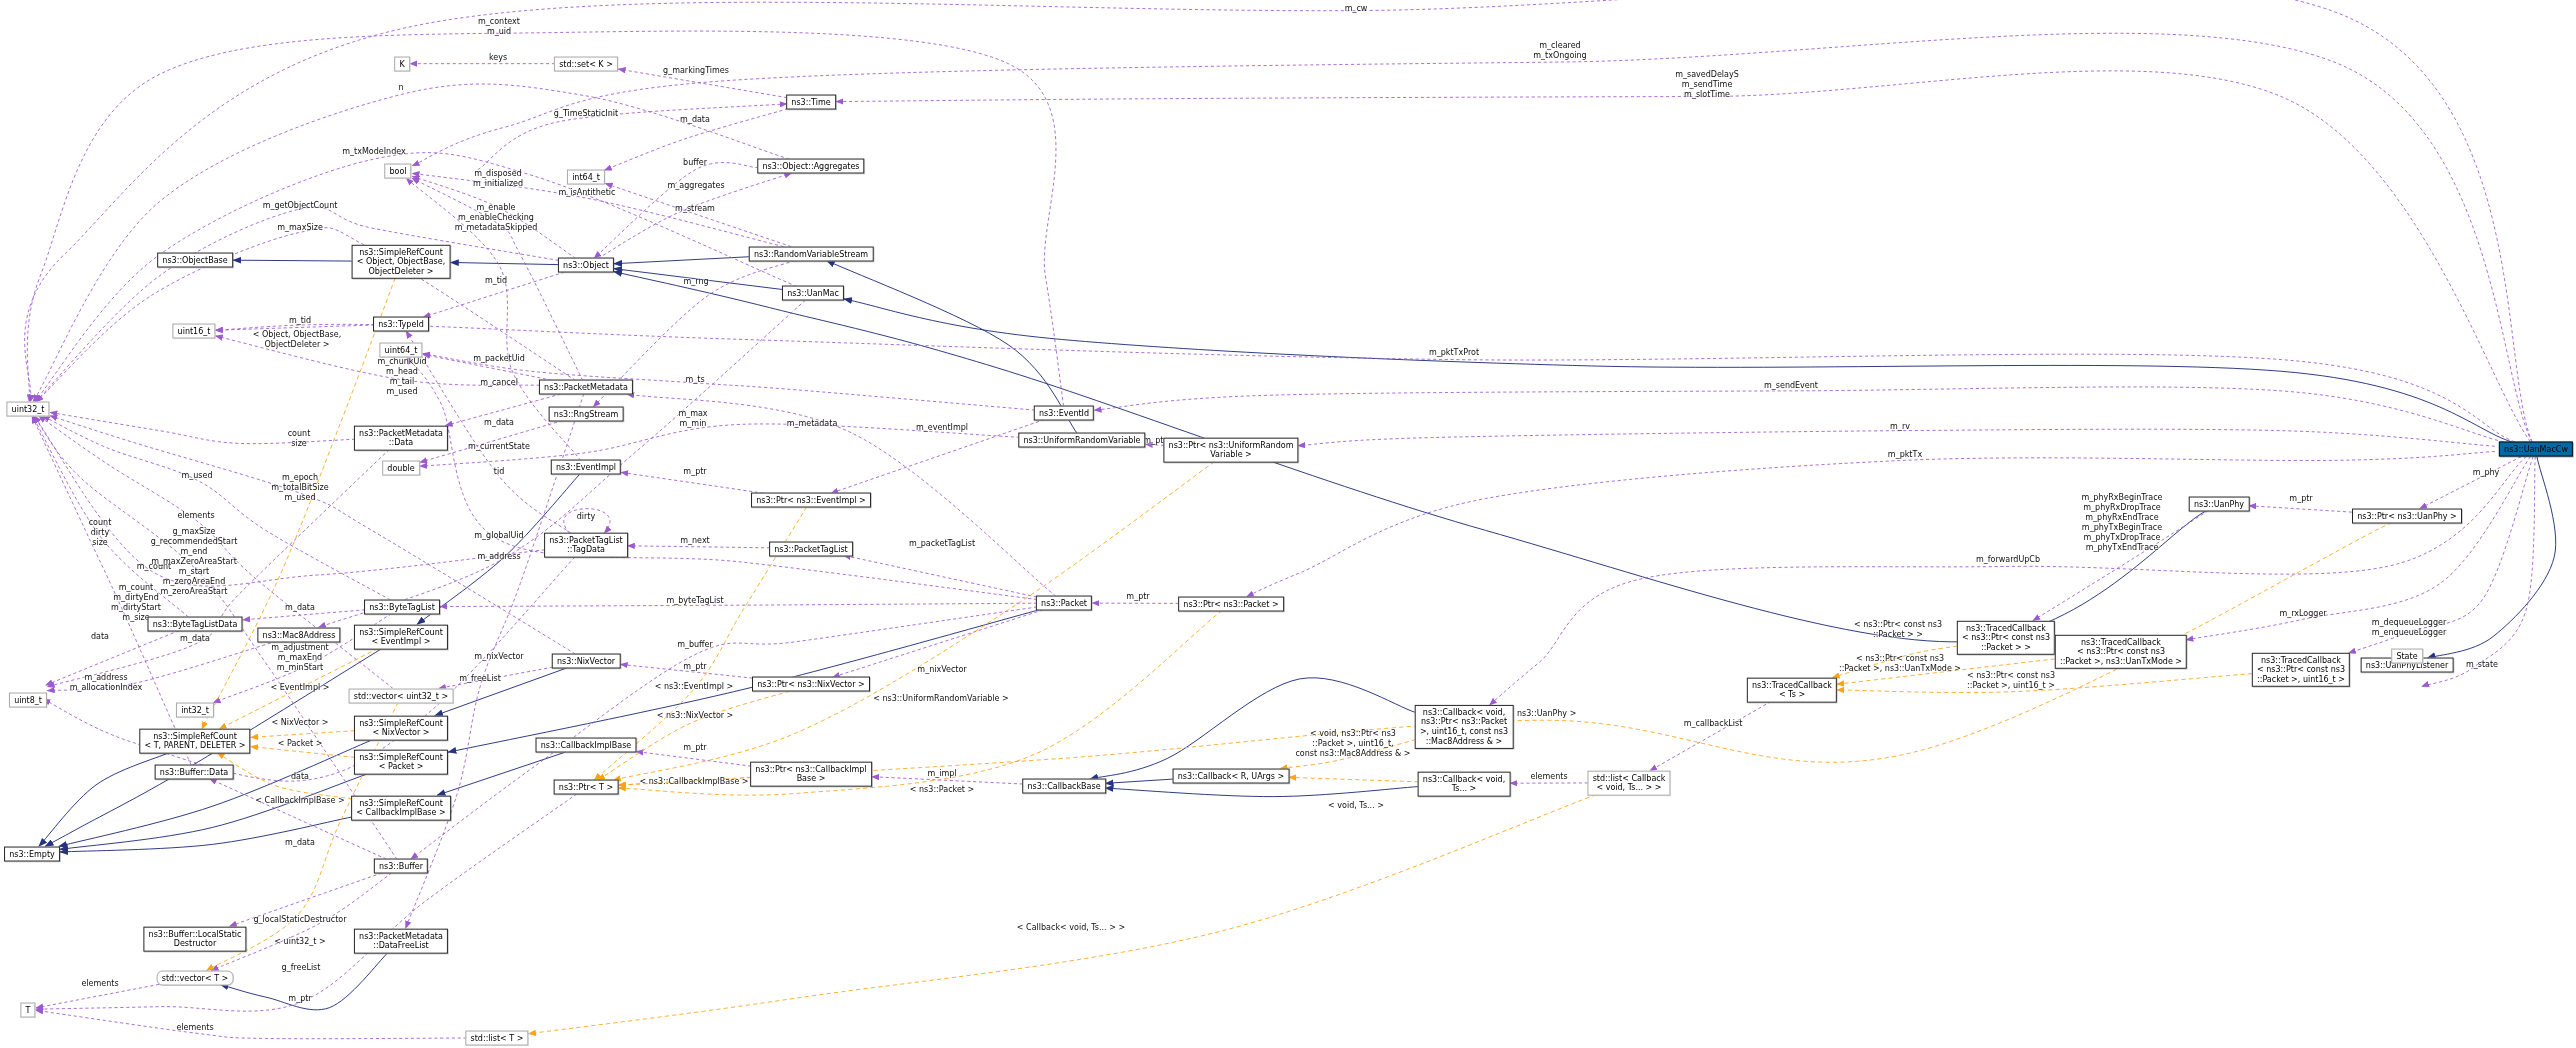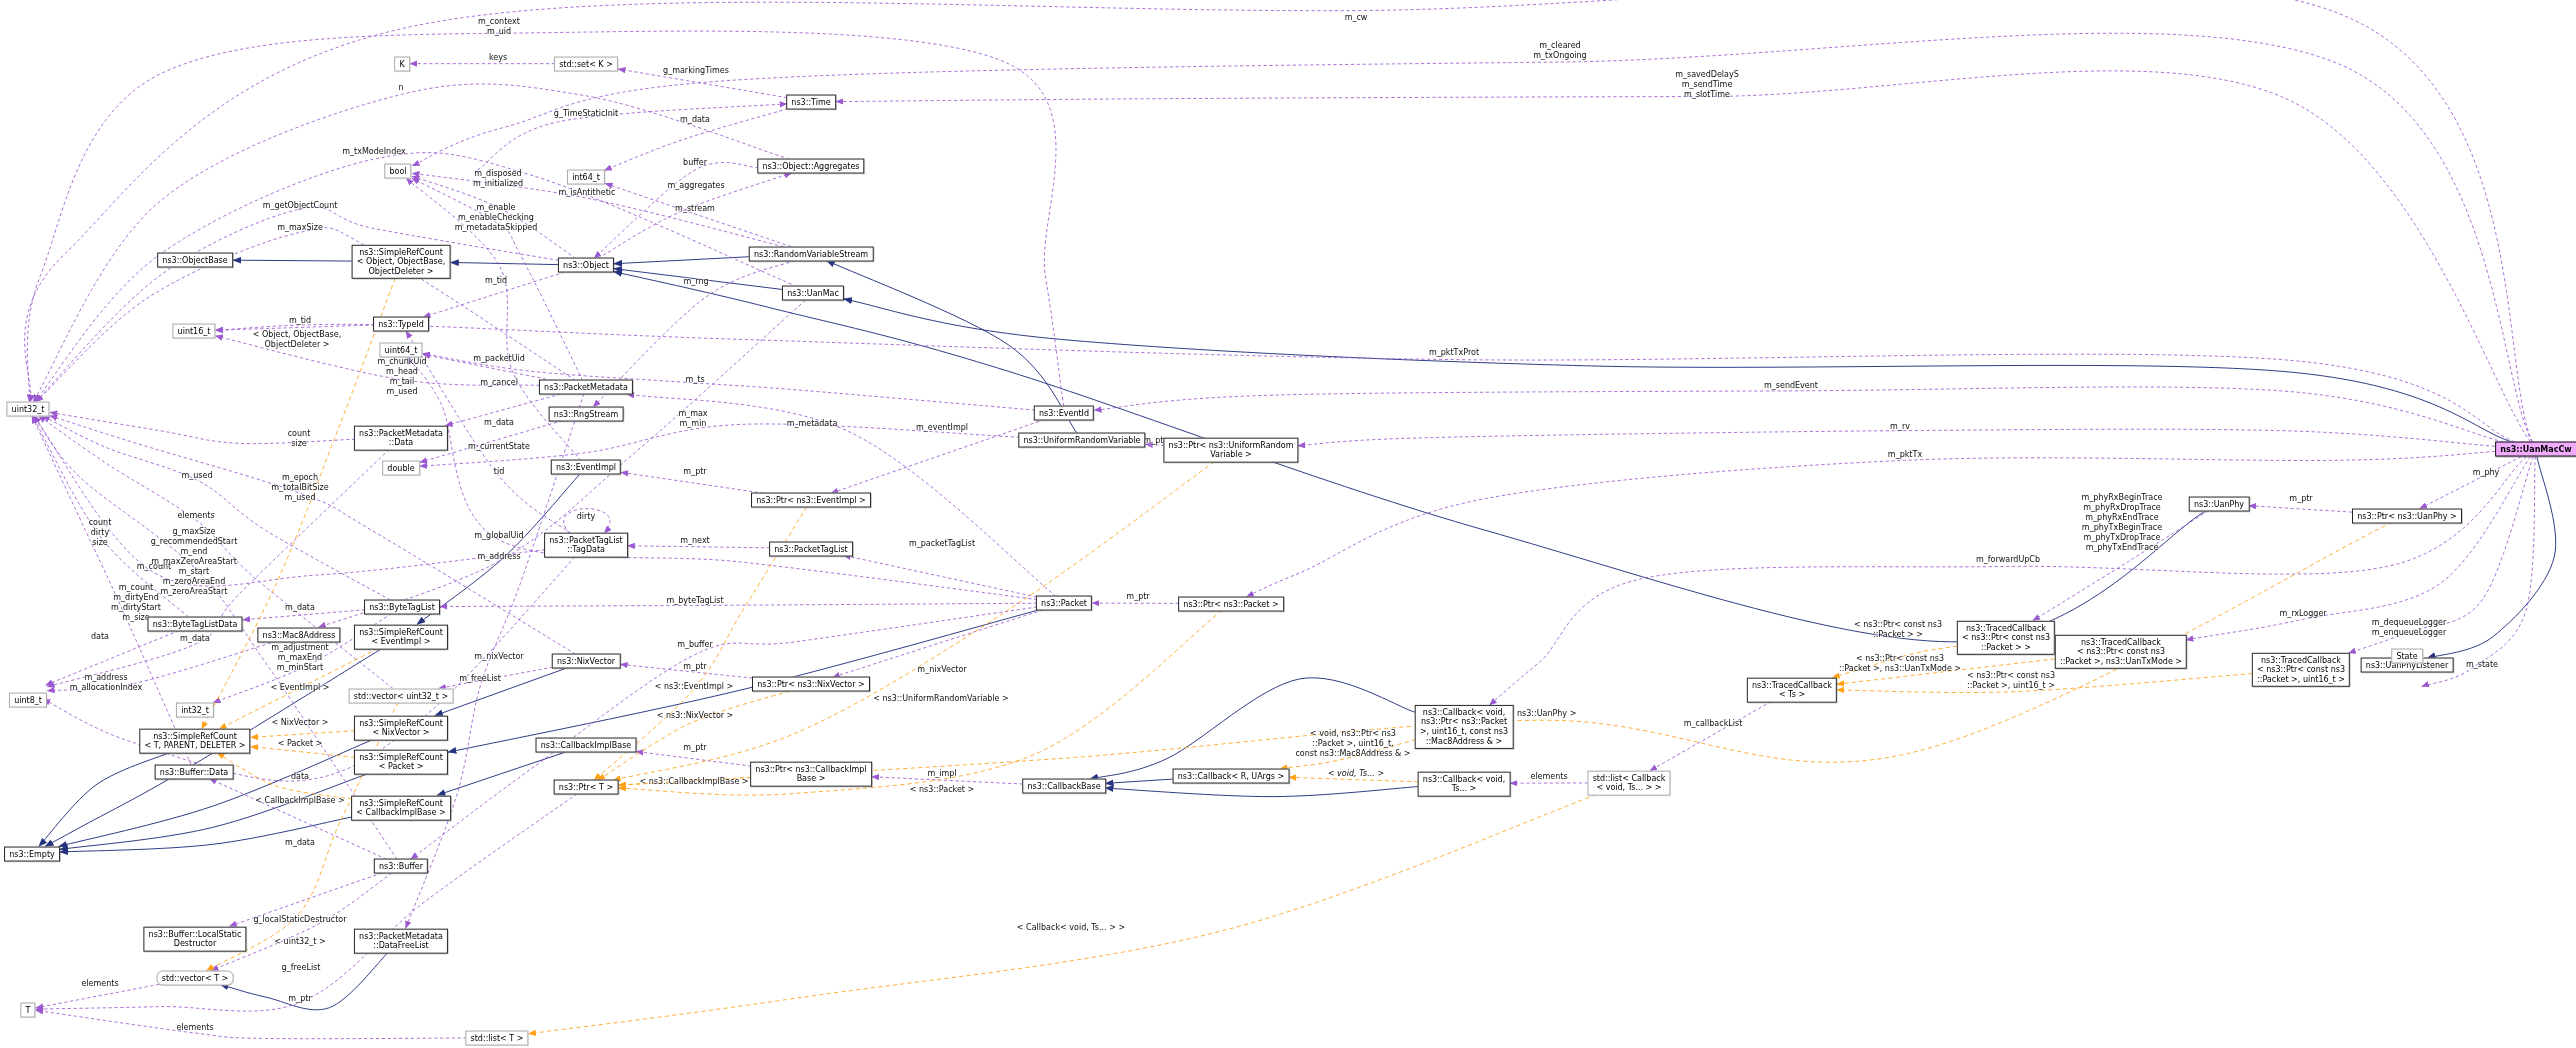--- a/index.html
+++ b/index.html
@@ -11,21 +11,21 @@
   #edges{position:absolute;left:0;top:0;}
   .node{
     position:absolute;transform:translate(-50%,-50%);
     background:#ffffff;color:#000;
     white-space:pre-line;text-align:center;
     font-size:8px;line-height:1.22;padding:1.6px 4.2px;
     cursor:pointer;z-index:3;
   }
   .node.c{border:0.7px solid #242424;box-shadow:0.8px 0.8px 0 rgba(40,40,40,.25);}
   .node.g{border:0.5px solid #a8a8a8;box-shadow:0.5px 0.5px 0 rgba(160,160,160,.35);}
-  .node.h{background:#f0abfc;border:1.2px solid #101010;box-shadow:1.1px 1.1px 0 rgba(40,40,40,.3);font-weight:bold;text-align:center;}
+  .node.h{background:#0369a1;border:1.2px solid #101010;box-shadow:1.1px 1.1px 0 rgba(40,40,40,.3);font-weight:normal;text-align:center;}
   .lbl{
     position:absolute;transform:translate(-50%,-50%);
     font-size:8px;line-height:1.25;color:#101010;
     white-space:pre-line;text-align:center;z-index:2;
     text-shadow:0 0 2.1px #fff,0 0 2.1px #fff,0 0 2.7px #fff;
     pointer-events:none;
   }
 </style>
 </head>
 <body>
@@ -159,21 +159,21 @@
         <path d="M4245.5,1269.986033519553C4171.25,1275.6550279329608 3930.5833333333335,1298.8649708314579 3800,1304C3669.4166666666665,1309.1350291685421 3518.3333333333335,1301.3301737756715 3462,1300.7962085308056" fill="none" stroke="#ffa216" stroke-width="1.6" stroke-dasharray="8,6" marker-end="url(#m_o)"></path>
         <path d="M1519.961352657005,956C1499.9677938808375,988.3333333333334 1435.826892109501,1092.3333333333333 1400,1150C1364.173107890499,1207.6666666666667 1351.7857142857142,1248.5 1305,1302C1258.2142857142858,1355.5 1150.2380952380952,1442.8333333333333 1119.2857142857142,1471" fill="none" stroke="#ffa216" stroke-width="1.6" stroke-dasharray="8,6" marker-end="url(#m_o)"></path>
         <path d="M1487.9459459459458,1303C1456.6216216216214,1313.1666666666667 1360.303490990991,1336 1300,1364C1239.696509009009,1392 1155.1041666666667,1453.1666666666667 1126.125,1471" fill="none" stroke="#ffa216" stroke-width="1.6" stroke-dasharray="8,6" marker-end="url(#m_o)"></path>
         <path d="M2288.708609271523,870.5C2223.9238410596026,917.0833333333334 2031.4514348785872,1064.75 1900,1150C1768.5485651214128,1235.25 1624.109477124183,1328.5 1500,1382C1375.890522875817,1435.5 1212.7859477124182,1456.1666666666667 1155.3431372549019,1471" fill="none" stroke="#ffa216" stroke-width="1.6" stroke-dasharray="8,6" marker-end="url(#m_o)"></path>
         <path d="M1415.5,1465.692216981132 L1165,1480.4622641509434" fill="none" stroke="#ffa216" stroke-width="1.6" stroke-dasharray="8,6" marker-end="url(#m_o)"></path>
         <path d="M2303.06338028169,1151C2244.2194835680752,1196.1666666666667 2083.843896713615,1364.5 1950,1422C1816.156103286385,1479.5 1630.8333333333333,1485.3628691983122 1500,1496C1369.1666666666667,1506.6371308016878 1220.8333333333333,1487.5189873417721 1165,1485.8227848101267" fill="none" stroke="#ffa216" stroke-width="1.6" stroke-dasharray="8,6" marker-end="url(#m_o)"></path>
         <path d="M4508.839285714286,985C4357.366071428572,1057.5 3866.973214285714,1357.8333333333333 3600,1420C3333.026785714286,1482.1666666666667 3173.6666666666665,1356.3333333333333 2907,1358C2640.3333333333335,1359.6666666666667 2290.3333333333335,1409.6033519553073 2000,1430C1709.6666666666667,1450.3966480446927 1304.1666666666667,1471.9832402234638 1165,1480.3798882681565" fill="none" stroke="#ffa216" stroke-width="1.6" stroke-dasharray="8,6" marker-end="url(#m_o)"></path>
       </g>
   </svg>
   <div id="labels">
-      <div class="lbl" style="left: 1356px; top: 18px;">m_cw</div>
+      <div class="lbl" style="left: 1356px; top: 9px;">m_cw</div>
       <div class="lbl" style="left: 1560px; top: 51px;">m_cleared
 m_txOngoing</div>
       <div class="lbl" style="left: 1707px; top: 85px;">m_savedDelayS
 m_sendTime
 m_slotTime</div>
       <div class="lbl" style="left: 1791px; top: 386px;">m_sendEvent</div>
       <div class="lbl" style="left: 1900px; top: 427px;">m_rv</div>
       <div class="lbl" style="left: 1905px; top: 455px;">m_pktTx</div>
       <div class="lbl" style="left: 1454px; top: 353px;">m_pktTxProt</div>
       <div class="lbl" style="left: 2008px; top: 560px;">m_forwardUpCb</div>
@@ -284,21 +284,21 @@
 ObjectDeleter &gt;</div>
       <div class="lbl" style="left: 300px; top: 688px;">&lt; EventImpl &gt;</div>
       <div class="lbl" style="left: 300px; top: 723px;">&lt; NixVector &gt;</div>
       <div class="lbl" style="left: 300px; top: 744px;">&lt; Packet &gt;</div>
       <div class="lbl" style="left: 300px; top: 801px;">&lt; CallbackImplBase &gt;</div>
       <div class="lbl" style="left: 300px; top: 942px;">&lt; uint32_t &gt;</div>
       <div class="lbl" style="left: 1071px; top: 928px;">&lt; Callback&lt; void, Ts... &gt; &gt;</div>
       <div class="lbl" style="left: 1353px; top: 744px;">&lt; void, ns3::Ptr&lt; ns3
 ::Packet &gt;, uint16_t,
 const ns3::Mac8Address &amp; &gt;</div>
-      <div class="lbl" style="left: 1356px; top: 774px; font-style: italic;">&lt; void, Ts... &gt;</div>
+      <div class="lbl" style="left: 1356px; top: 806px;">&lt; void, Ts... &gt;</div>
       <div class="lbl" style="left: 1898px; top: 630px;">&lt; ns3::Ptr&lt; const ns3
 ::Packet &gt; &gt;</div>
       <div class="lbl" style="left: 1900px; top: 664px;">&lt; ns3::Ptr&lt; const ns3
 ::Packet &gt;, ns3::UanTxMode &gt;</div>
       <div class="lbl" style="left: 2011px; top: 681px;">&lt; ns3::Ptr&lt; const ns3
 ::Packet &gt;, uint16_t &gt;</div>
       <div class="lbl" style="left: 694px; top: 687px;">&lt; ns3::EventImpl &gt;</div>
       <div class="lbl" style="left: 695px; top: 716px;">&lt; ns3::NixVector &gt;</div>
       <div class="lbl" style="left: 941px; top: 699px;">&lt; ns3::UniformRandomVariable &gt;</div>
       <div class="lbl" style="left: 694px; top: 782px;">&lt; ns3::CallbackImplBase &gt;</div>

